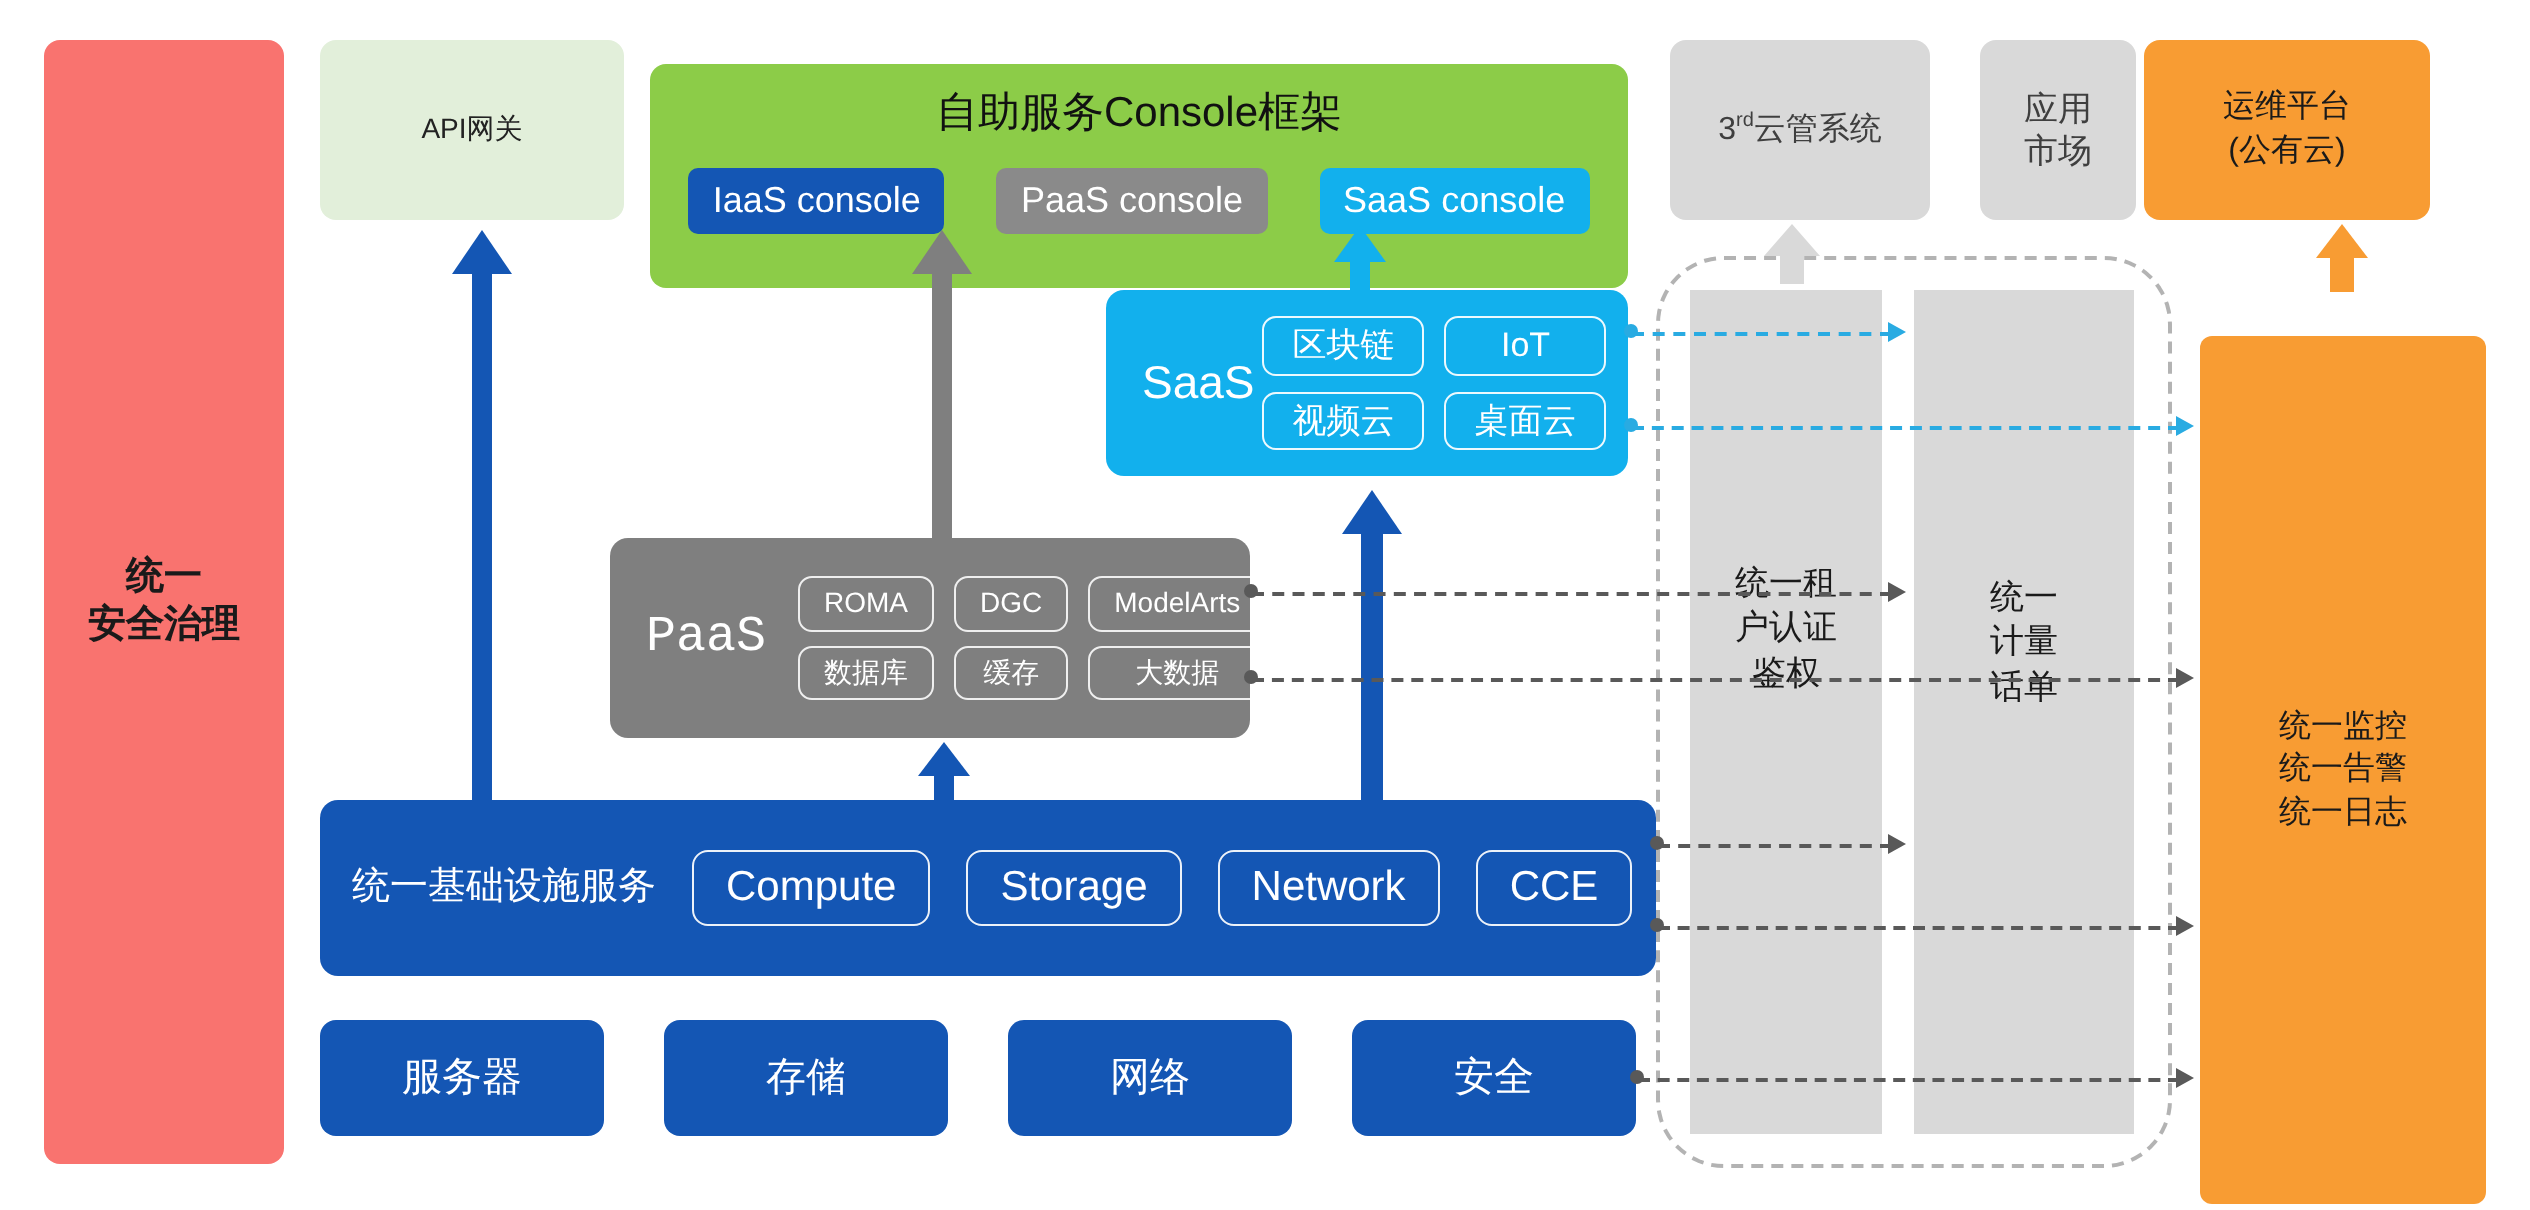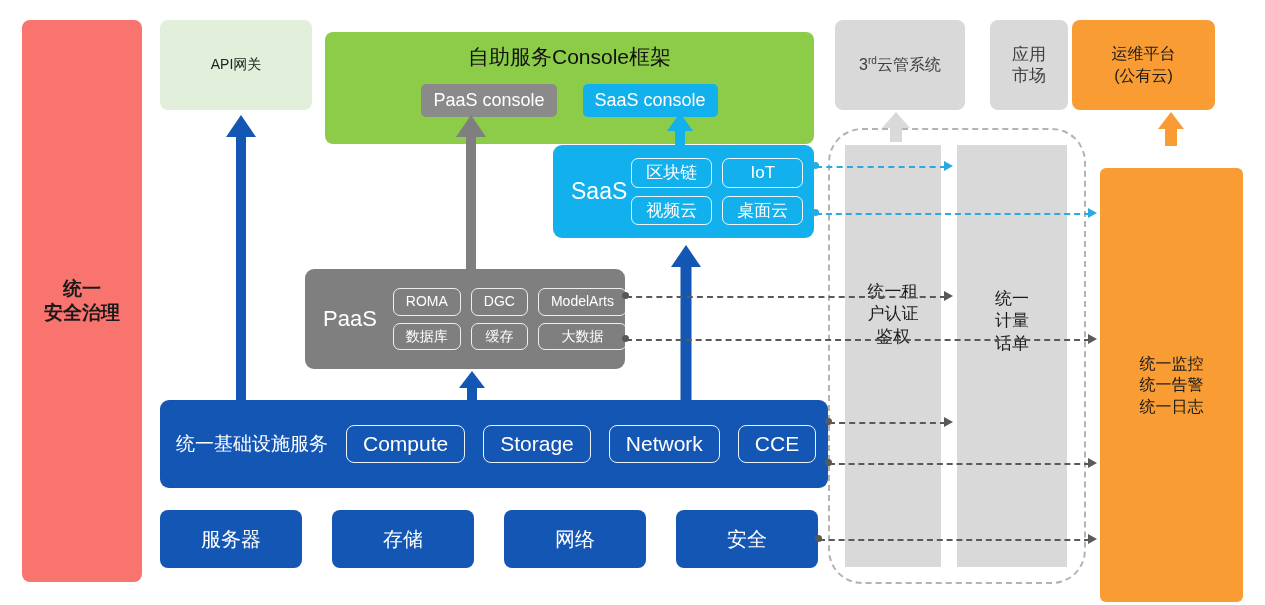--- a/index.html
+++ b/index.html
@@ -30,21 +30,21 @@
   .panel-orange-top{background:#f89c33;border-radius:8px;color:#1a1a1a;font-size:16px;line-height:1.35;}
 
   
   .panel-saas{background:#12b0ed;border-radius:9px;justify-content:flex-start;padding-left:18px;gap:4px;}
   .saas-label{color:#fff;font-size:23px;}
   .saas-grid{display:grid;grid-template-columns:auto auto;gap:8px 10px;}
   .tag-light{border:1.6px solid rgba(255,255,255,.92);border-radius:7px;color:#fff;font-size:17px;padding:3px 14px;text-align:center;white-space:nowrap;}
 
   
   .panel-paas{background:#7f7f7f;border-radius:9px;justify-content:flex-start;padding-left:18px;gap:16px;}
-  .paas-label{color:#fff;font-size:22px;}
+  .paas-label{color:#fff;font-size:25px;font-family:Liberation Mono, monospace;}
   .paas-grid{display:grid;grid-template-columns:auto auto auto;gap:7px 10px;}
   .tag-paas{border:1.5px solid rgba(255,255,255,.88);border-radius:7px;color:#fff;font-size:14px;padding:4px 12px;text-align:center;white-space:nowrap;}
 
   
   .panel-iaas{background:#1456b4;border-radius:9px;justify-content:flex-start;padding-left:16px;gap:18px;}
   .iaas-label{color:#fff;font-size:19px;}
   .tag-iaas{border:1.6px solid rgba(255,255,255,.92);border-radius:8px;color:#fff;font-size:21px;padding:5px 16px;white-space:nowrap;}
 
   
   .panel-base{background:#1456b4;border-radius:8px;color:#fff;font-size:20px;}
@@ -77,20 +77,21 @@
     <span>安全治理</span>
   </div>
 
   <div class="box panel-api" style="left:160px;top:20px;width:152px;height:90px;">
     <span>API网关</span>
   </div>
 
   <div class="box panel-console" style="left:325px;top:32px;width:489px;height:112px;">
     <div class="console-title">自助服务Console框架</div>
     <div class="console-chips">
+      <div class="chip chip-iaas">IaaS console</div>
       <div class="chip chip-paas">PaaS console</div>
       <div class="chip chip-saas">SaaS console</div>
     </div>
   </div>
 
   <div class="box panel-grey" style="left:835px;top:20px;width:130px;height:90px;">
     <span>
       <span>3</span><sup>rd</sup><span>云管系统</span>
     </span>
   </div>

